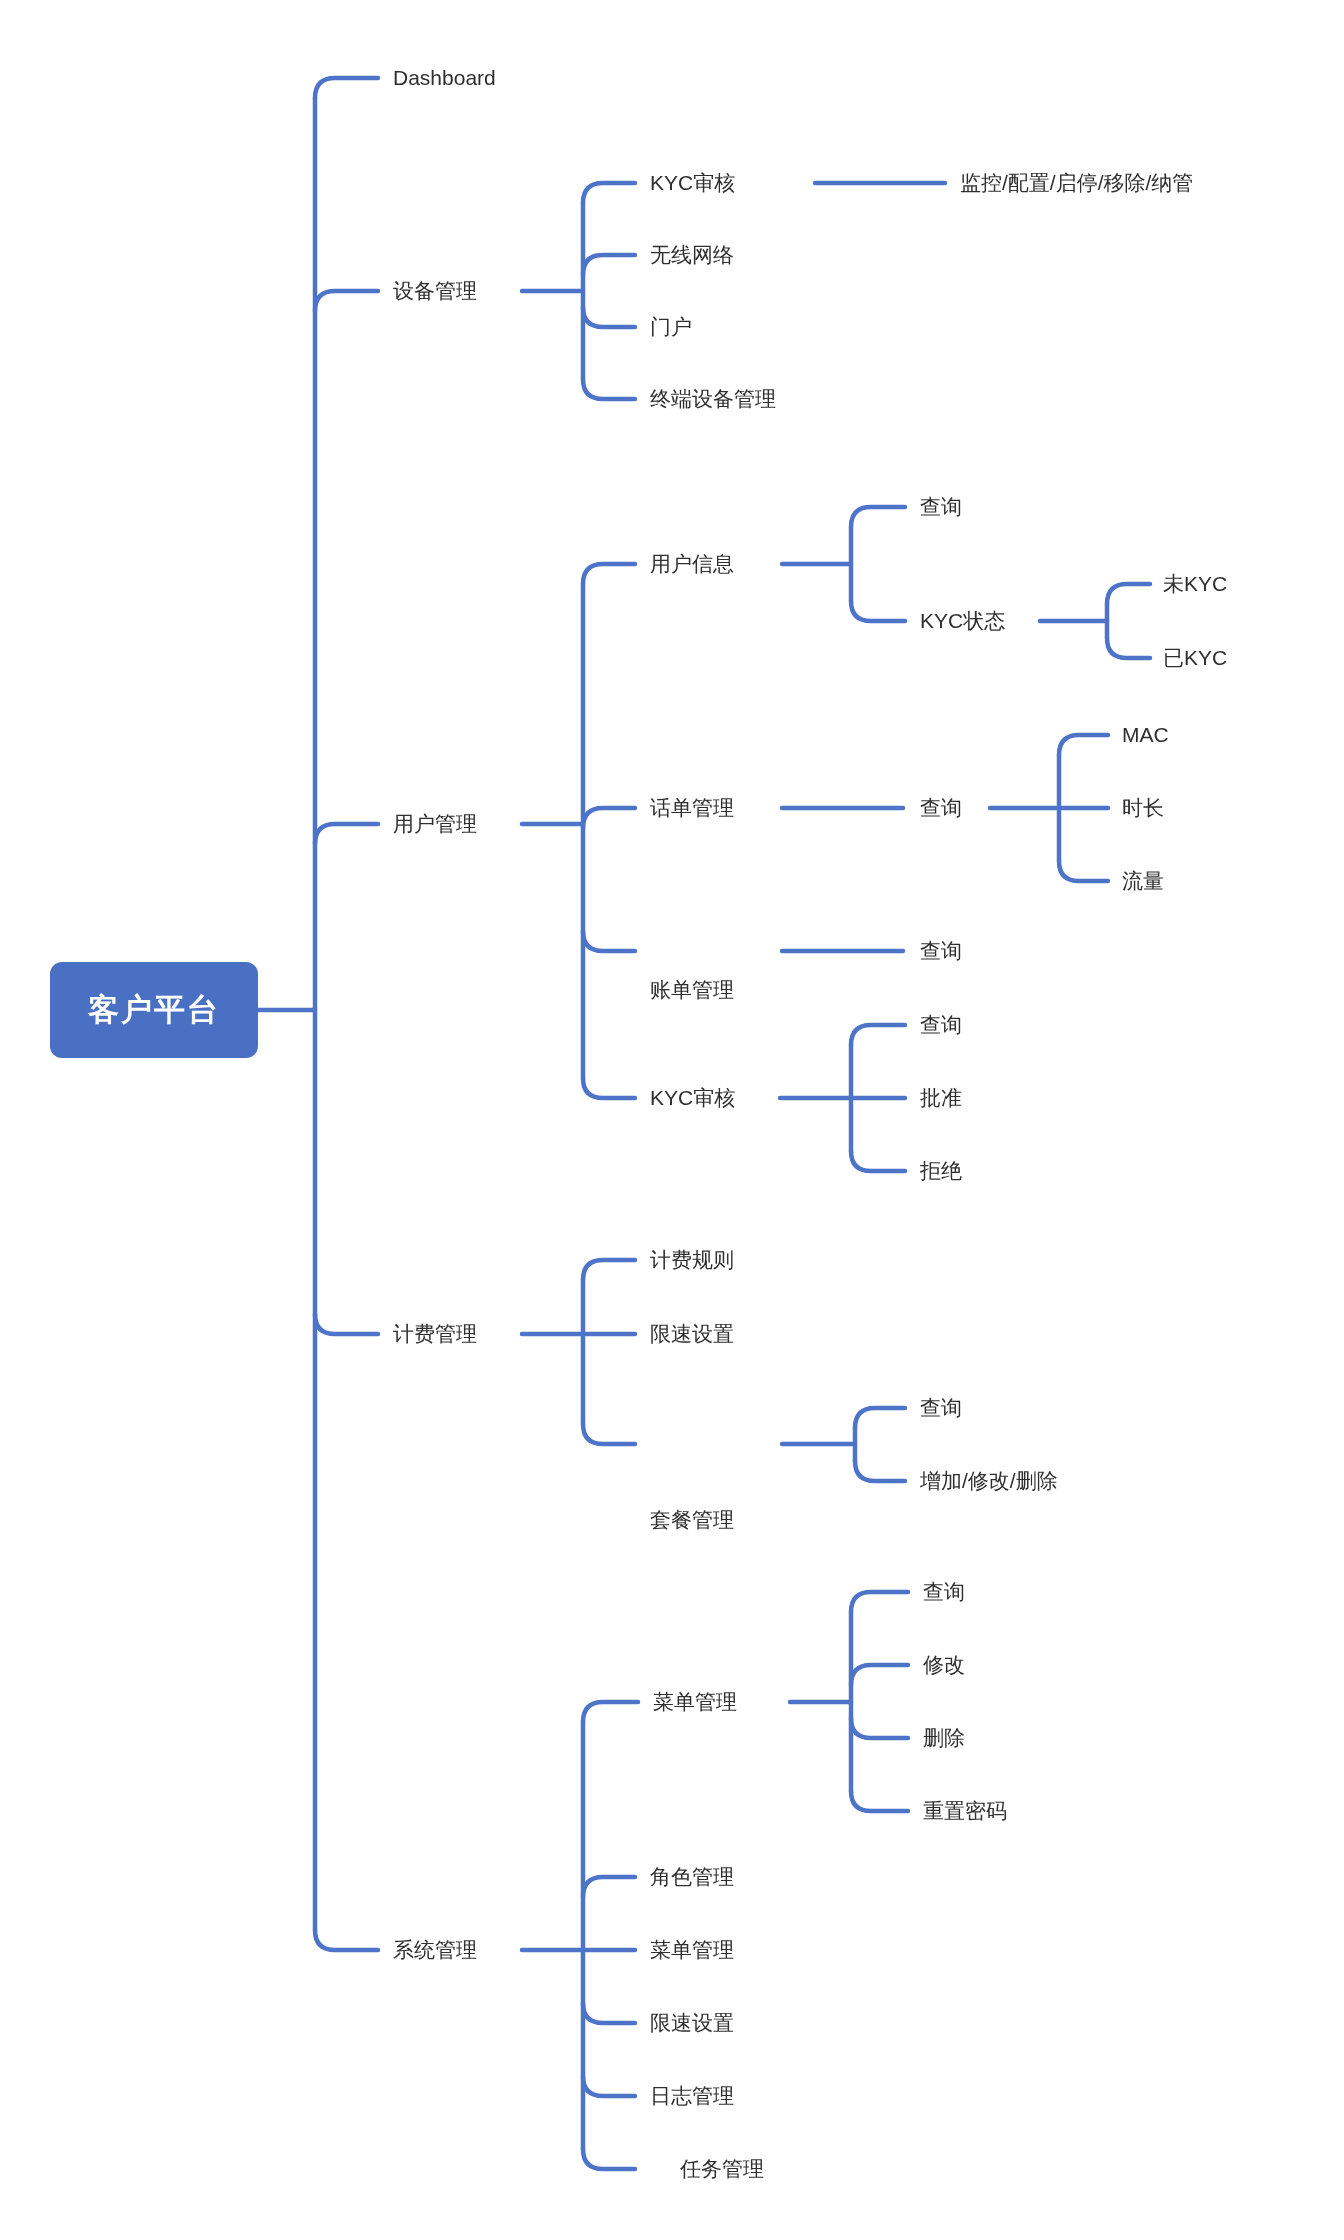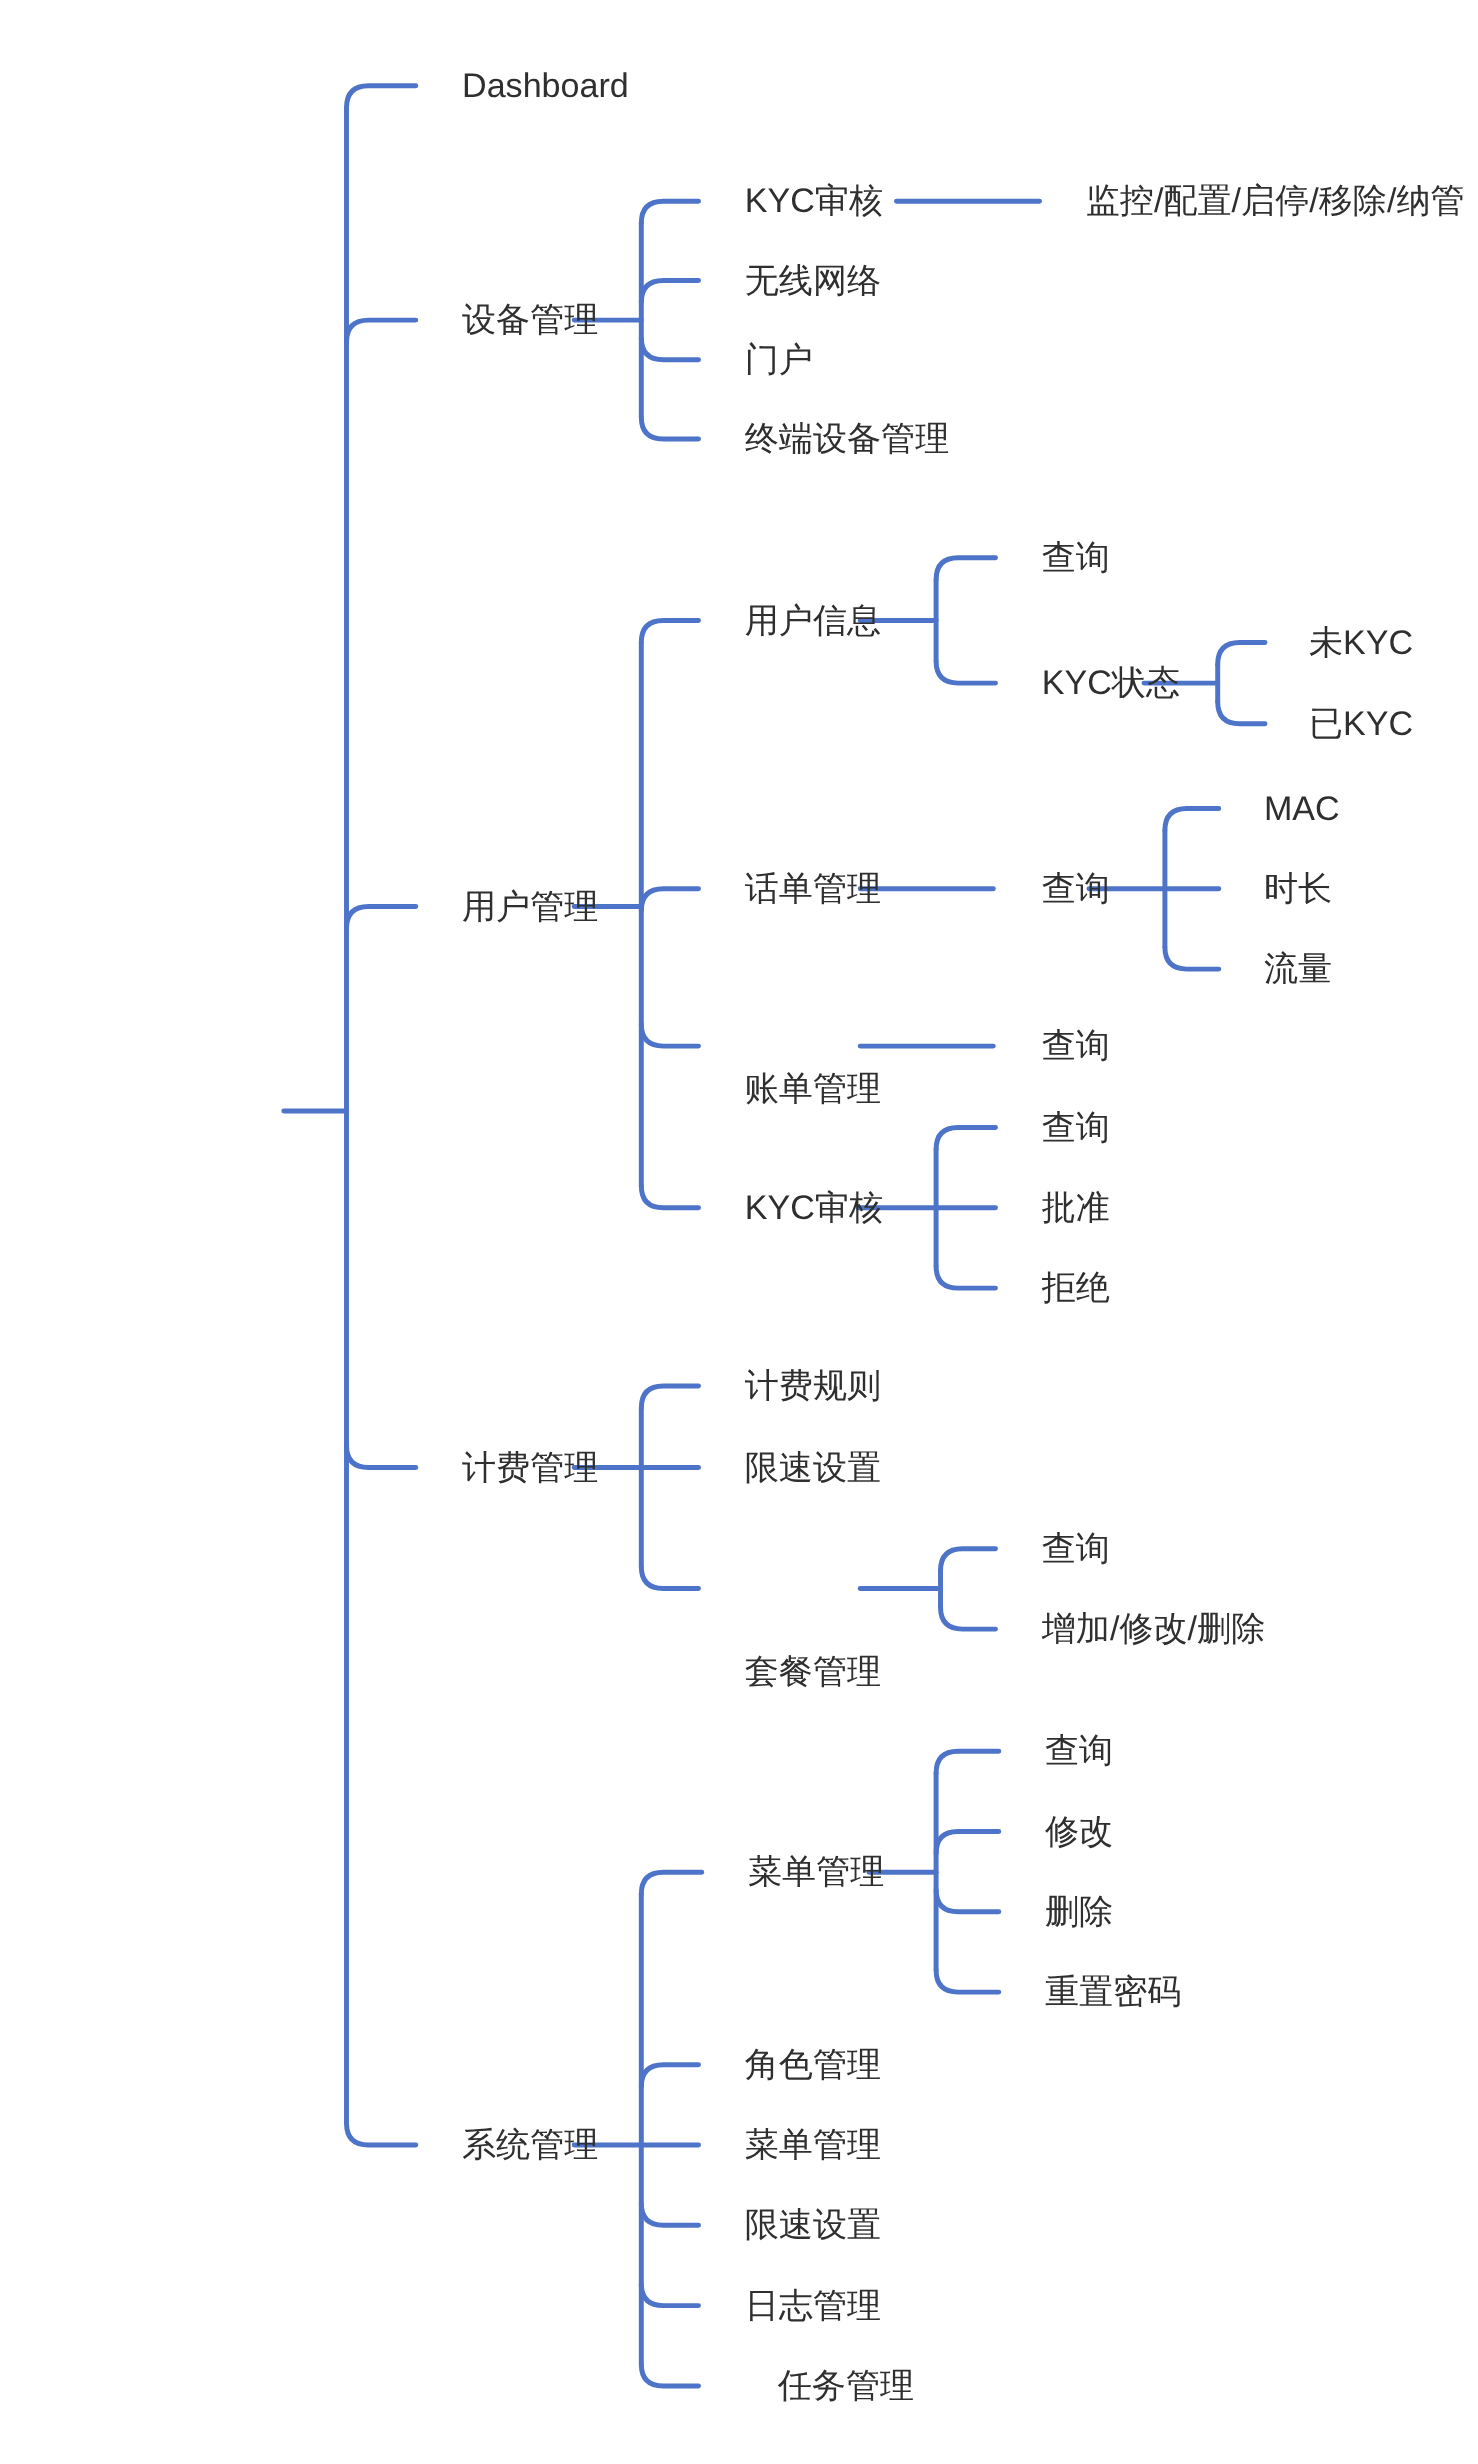--- a/index.html
+++ b/index.html
@@ -13,26 +13,25 @@
   #wires{position:absolute;left:0;top:0;width:1344px;height:2240px;}
   #wires path{
     fill:none;
     stroke:var(--line,#4D74C8);
     stroke-width:4.5;
     stroke-linecap:round;
   }
   .lbl{
     position:absolute;
     transform:translateY(-50%);
-    font-size:31px;
+    font-size:21px;
     line-height:1.15;
     color:var(--label-text,#2F2F2F);
     white-space:nowrap;
     cursor:default;
-    margin-left:27px;
   }
   .root-node{
     position:absolute;
     left:50px;top:962px;
     width:208px;height:96px;
     background:var(--root-bg,#4A70C4);
     border-radius:12px;
     display:flex;align-items:center;justify-content:center;
     color:var(--root-text,#FFFFFF);
     font-size:31px;font-weight:bold;
@@ -127,20 +126,21 @@
       <path d="M583,2149 Q583,2169 603,2169 H635"></path>
       <path d="M790,1702 H851"></path>
       <path d="M851,1612 V1791"></path>
       <path d="M851,1612 Q851,1592 871,1592 H908"></path>
       <path d="M851,1685 Q851,1665 871,1665 H908"></path>
       <path d="M851,1718 Q851,1738 871,1738 H908"></path>
       <path d="M851,1791 Q851,1811 871,1811 H908"></path>
     </g>
   </svg>
 
+  <div class="root-node">客户平台</div>
 
   <div class="lbl" style="left:393px;top:78px">Dashboard</div>
   <div class="lbl" style="left:393px;top:291px">设备管理</div>
   <div class="lbl" style="left:393px;top:824px">用户管理</div>
   <div class="lbl" style="left:393px;top:1334px">计费管理</div>
   <div class="lbl" style="left:393px;top:1950px">系统管理</div>
 
   <div class="lbl" style="left:650px;top:183px">KYC审核</div>
   <div class="lbl" style="left:960px;top:183px">监控/配置/启停/移除/纳管</div>
   <div class="lbl" style="left:650px;top:255px">无线网络</div>

